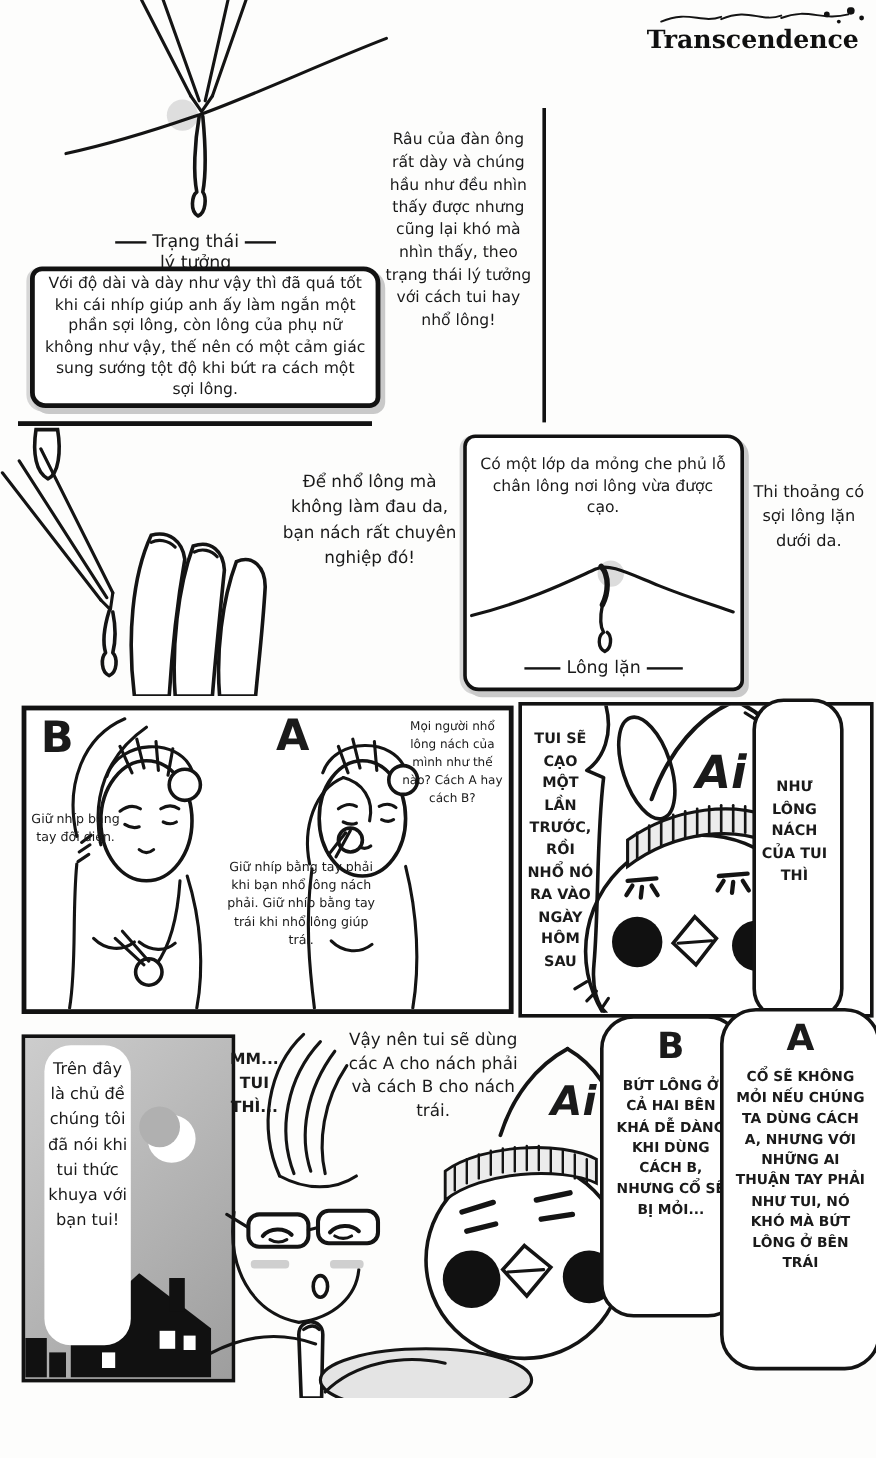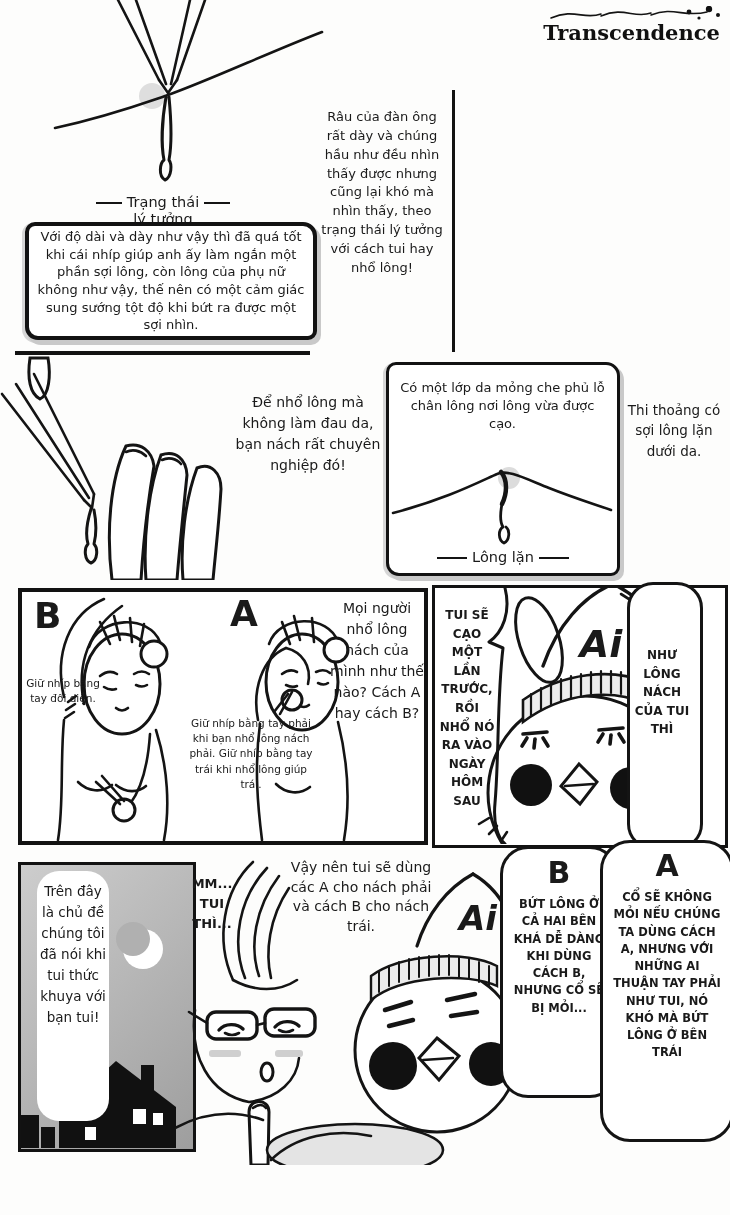--- a/index.html
+++ b/index.html
@@ -29,21 +29,21 @@
   <div class="abs" style="right:6px;top:6px;width:185px;">
     <svg width="185" height="16" viewBox="0 0 185 16">
       <path class="stroke" style="stroke-width:1.6" d="M12,12 C35,2 45,14 62,8"></path>
       <path class="stroke" style="stroke-width:1.6" d="M62,10 C85,0 95,13 112,7"></path>
       <path class="stroke" style="stroke-width:1.6" d="M112,9 C135,0 145,12 168,6"></path>
       <circle cx="150" cy="6" r="2.4" fill="#111"></circle>
         <circle cx="170" cy="3" r="3.2" fill="#111"></circle>
       <circle cx="179" cy="9" r="2" fill="#111"></circle>
         <circle cx="160" cy="12" r="1.6" fill="#111"></circle>
     </svg>
-    <div id="logo" style="text-align:center;margin-top:-2px;">Transcendence</div>
+    <div id="logo" style="text-align:left;margin-top:-2px;">Transcendence</div>
   </div>
 
   <svg class="abs" style="left:0;top:0;" width="330" height="200" viewBox="0 0 330 200">
     <circle cx="152" cy="96" r="13" fill="#dedede"></circle>
     <path class="stroke" d="M118,0 L159,80"></path>
     <path class="stroke" d="M136,0 L166,84"></path>
     <path class="stroke" d="M205,0 L177,80"></path>
     <path class="stroke" d="M190,0 L171,84"></path>
     <path class="stroke" d="M159,80 L168,93 L177,80"></path>
     <path class="stroke" d="M55,128 C110,116 150,101 168,95 C210,80 270,52 322,32"></path>
@@ -53,21 +53,21 @@
   <div class="abs comic" style="left:88px;top:194px;width:150px;font-size:14.5px;line-height:1.2;">
     <div><span class="dash" style="width:26px;"></span>
       <span>Trạng thái</span>
       <span class="dash" style="width:26px;"></span></div>
     <div>lý tưởng</div>
   </div>
 
   <div class="abs comic" style="left:318px;top:108px;width:128px;font-size:13px;line-height:1.45;">Râu của đàn ông rất dày và chúng hầu như đều nhìn thấy được nhưng cũng lại khó mà nhìn thấy, theo trạng thái lý tưởng với cách tui hay nhổ lông!</div>
   <div class="abs comic rough" style="left:25px;top:222px;width:292px;height:118px;border:4px solid #121212;background:#fff;
        font-size:13px;line-height:1.35;padding:7px 8px;box-sizing:border-box;display:flex;align-items:center;">
-    <div style="width:100%;">Với độ dài và dày như vậy thì đã quá tốt khi cái nhíp giúp anh ấy làm ngắn một phần sợi lông, còn lông của phụ nữ không như vậy, thế nên có một cảm giác sung sướng tột độ khi bứt ra được một sợi nhìn.</div>
+    <div style="width:100%;">Với độ dài và dày như vậy thì đã quá tốt khi cái nhíp giúp anh ấy làm ngắn một phần sợi lông, còn lông của phụ nữ không như vậy, thế nên có một cảm giác sung sướng tột độ khi bứt ra cách một sợi lông.</div>
   </div>
 
   <div class="abs" style="left:15px;top:351px;width:295px;border-top:4px solid #121212;"></div>
   <div class="abs" style="left:452px;top:90px;height:262px;border-left:3px solid #121212;"></div>
 
 
   <svg class="abs" style="left:0;top:352px;" width="235" height="228" viewBox="0 0 235 228">
     <path class="fillw" d="M30,6 C27,26 30,42 40,47 C49,43 51,24 48,6 Z"></path>
     <path class="stroke" d="M2,42 L84,148"></path>
     <path class="stroke" d="M16,32 L89,146"></path>
@@ -136,21 +136,21 @@
         <path class="stroke" d="M54,102 L40,120 M58,100 L46,122"></path>
         <path class="stroke" d="M104,130 C114,170 116,212 110,248"></path>
         <path class="stroke" d="M26,132 C20,176 24,216 28,248"></path>
         <path class="stroke" d="M42,192 C52,202 66,203 76,195"></path>
       </g>
     </svg>
     <div class="abs comic label-big" style="left:12px;top:6px;">B</div>
     <div class="abs comic label-big" style="left:208px;top:4px;">A</div>
     <div class="abs comic" style="left:4px;top:84px;width:74px;font-size:10.5px;line-height:1.45;">Giữ nhíp bằng tay đối diện.</div>
     <div class="abs comic" style="left:166px;top:124px;width:126px;font-size:10.5px;line-height:1.45;">Giữ nhíp bằng tay phải khi bạn nhổ lông nách phải. Giữ nhíp bằng tay trái khi nhổ lông giúp trái.</div>
-    <div class="abs comic" style="left:308px;top:6px;width:94px;font-size:14px;line-height:1.5;">Mọi người nhổ lông nách của mình như thế nào? Cách A hay cách B?</div>
+    <div class="abs comic" style="left:308px;top:6px;width:94px;font-size:10px;line-height:1.5;">Mọi người nhổ lông nách của mình như thế nào? Cách A hay cách B?</div>
   </div>
 
   <div class="panel" style="left:432px;top:585px;width:296px;height:263px;border-width:3.5px;">
     <svg class="abs" style="left:0;top:0;" width="289" height="256" viewBox="0 0 289 256">
 
       <ellipse class="fillw" cx="104" cy="52" rx="20" ry="44" transform="rotate(-18 104 52)"></ellipse>
       <circle class="fillw" cx="150" cy="205" r="97"></circle>
       <path class="stroke" style="stroke-width:3.4" d="M178,-4 C148,8 122,38 108,78"></path>
       <path class="stroke" style="stroke-width:3.4" d="M178,-4 C212,12 236,44 248,86"></path>
       <path class="stroke" d="M186,6 C214,22 232,48 242,78"></path>

